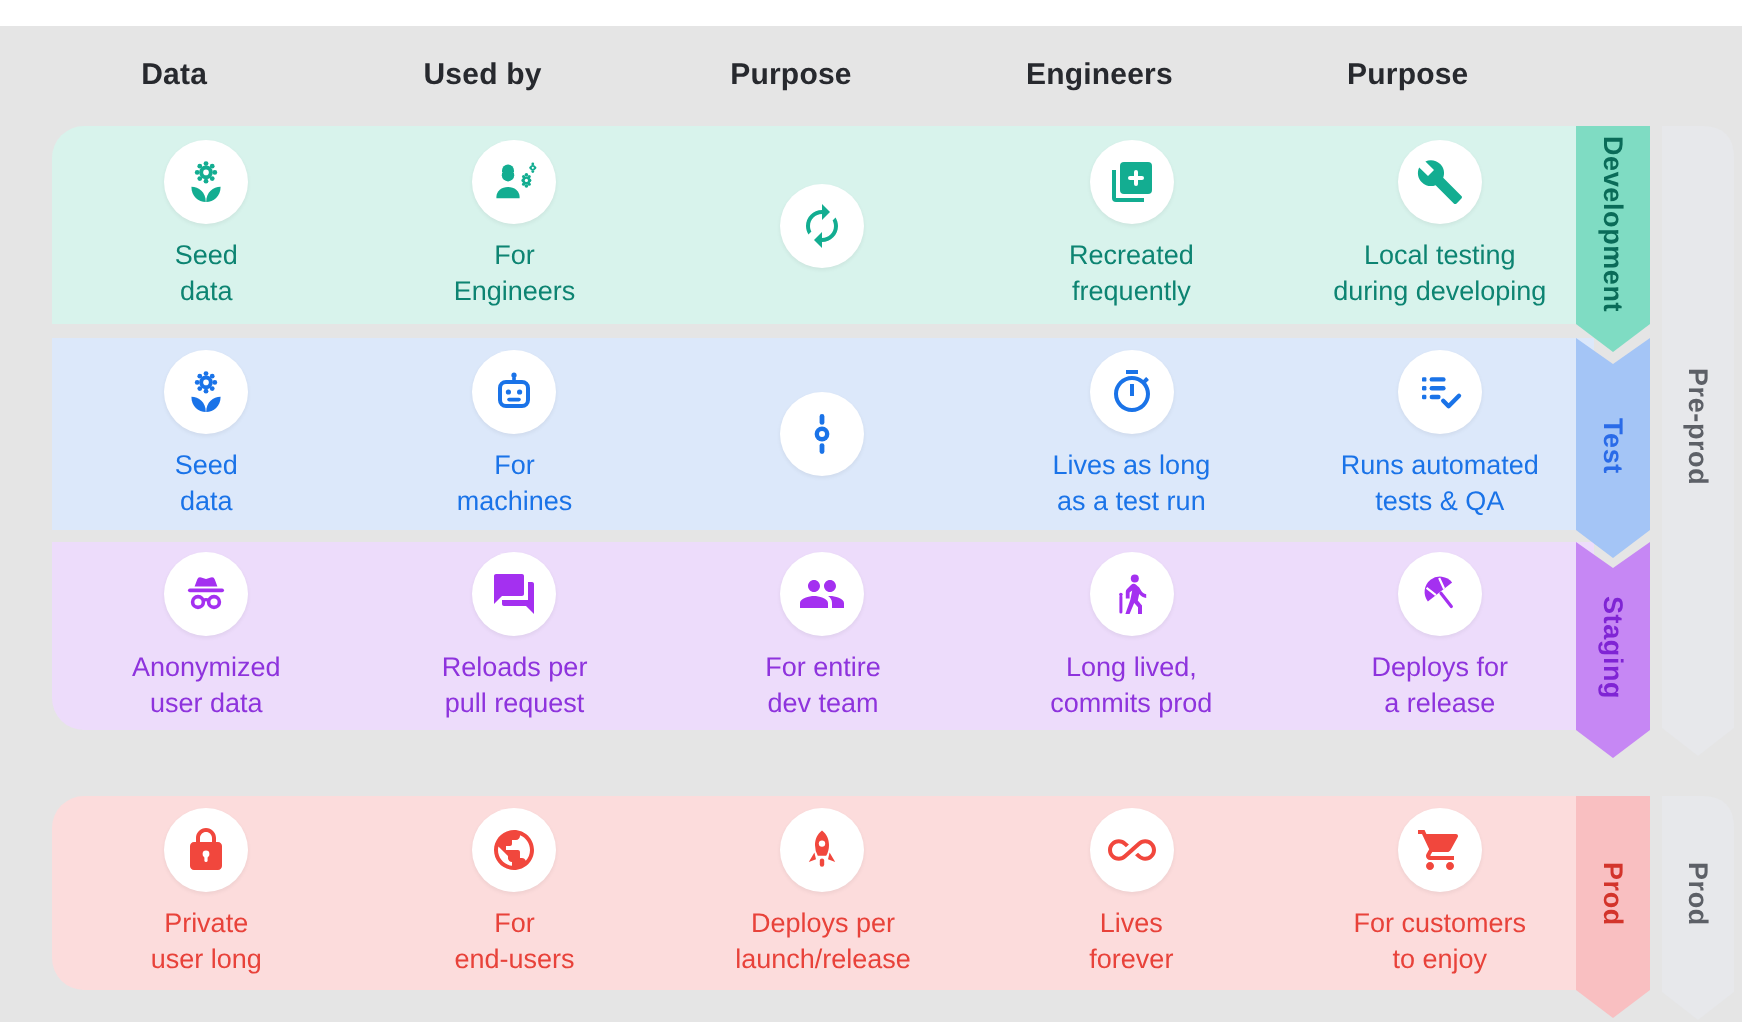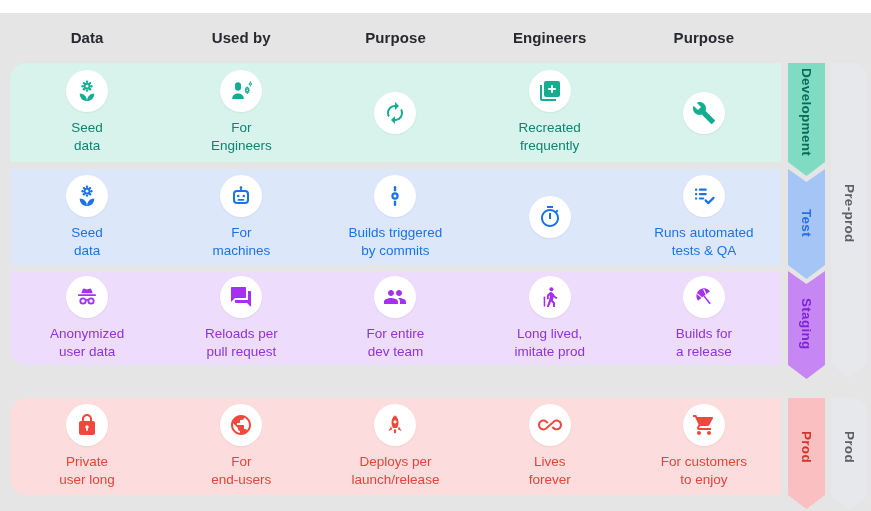--- a/index.html
+++ b/index.html
@@ -5,21 +5,21 @@
   html,body{margin:0;padding:0;background:#fff;}
   .stage{
     position:relative;width:871px;height:511px;background:#e5e5e5;overflow:hidden;
     font-family:"Liberation Sans","DejaVu Sans",sans-serif;
     margin-top:13px;
   }
   
   .headers{position:absolute;left:10px;top:16px;width:771px;display:grid;grid-template-columns:repeat(5,1fr);}
   .col-header{text-align:center;font-size:15px;font-weight:700;color:#27292e;letter-spacing:.1px;}
   
-  .env-row{position:absolute;left:10px;width:771px;background:var(--bg);
+  .env-row{position:absolute;left:26px;width:771px;background:var(--bg);
     display:grid;grid-template-columns:repeat(5,1fr);align-items:center;}
   .row-dev{top:50px;height:99px;border-radius:16px 0 0 0;}
   .row-test{top:156px;height:96px;}
   .row-staging{top:258px;height:94px;border-radius:0 0 0 16px;}
   .row-prod{top:385px;height:97px;border-radius:16px 0 0 16px;}
   .cell{display:flex;flex-direction:column;align-items:center;justify-content:center;}
   .badge{width:42px;height:42px;border-radius:50%;background:#fff;display:flex;align-items:center;justify-content:center;box-shadow:0 1px 2px rgba(0,0,0,.06);}
   .badge svg{width:24px;height:24px;color:var(--icon);display:block;}
   .cell-label{margin-top:7px;font-size:13.5px;line-height:1.32;color:var(--text);text-align:center;white-space:pre-line;}
   
@@ -123,20 +123,22 @@
       </div>
       <div class="cell-label">Recreated
 frequently</div>
     </div>
     <div class="cell">
       <div class="badge">
         <svg viewBox="0 0 24 24" fill="currentColor">
           <path d="M22.7 19l-9.1-9.1c.9-2.3.4-5-1.5-6.9-2-2-5-2.4-7.4-1.3L9 6 6 9 1.6 4.7C.4 7.1.9 10.1 2.9 12.1c1.9 1.9 4.6 2.4 6.9 1.5l9.1 9.1c.4.4 1 .4 1.4 0l2.3-2.3c.5-.4.5-1.1.1-1.4z"></path>
         </svg>
       </div>
+      <div class="cell-label">Local testing
+during developing</div>
     </div>
   </section>
 
   <section class="env-row row-test" style="--bg: #dce8fa; --icon: #1a73e8; --text: #1a73e8; --ribbon: #a4c5f6; --ribbonText: #2a6be8;">
     <div class="cell">
       <div class="badge">
         <svg viewBox="0 0 24 24" fill="currentColor">
           <circle cx="16.4" cy="7.2" r="1.2"></circle>
             <circle cx="15.1" cy="10.3" r="1.2"></circle>
             <circle cx="12" cy="11.6" r="1.2"></circle>
@@ -170,29 +172,29 @@
     </div>
     <div class="cell">
       <div class="badge">
         <svg viewBox="0 0 24 24" fill="currentColor">
           <rect x="10.8" y="2" width="2.4" height="5.4" rx="1.2"></rect>
           <rect x="10.8" y="16.6" width="2.4" height="5.4" rx="1.2"></rect>
           <circle cx="12" cy="12" r="3.7"></circle>
             <circle cx="12" cy="12" r="1.5" fill="#fff"></circle>
         </svg>
       </div>
-      <div class="cell-label">Builds triggered
-by commits</div>
     </div>
     <div class="cell">
       <div class="badge">
         <svg viewBox="0 0 24 24" fill="currentColor">
           <path d="M15 1H9v2h6V1zm-4 13h2V8h-2v6zm8.03-6.61l1.42-1.42c-.43-.51-.9-.99-1.41-1.41l-1.42 1.42C16.07 4.74 14.12 4 12 4c-4.97 0-9 4.03-9 9s4.02 9 9 9 9-4.03 9-9c0-2.12-.74-4.07-1.97-5.61zM12 20c-3.87 0-7-3.13-7-7s3.13-7 7-7 7 3.13 7 7-3.13 7-7 7z"></path>
         </svg>
       </div>
+      <div class="cell-label">Lives as long
+as a test run</div>
     </div>
     <div class="cell">
       <div class="badge">
         <svg viewBox="0 0 24 24" fill="currentColor">
           <rect x="3" y="4.6" width="2.2" height="2.2" rx="0.6"></rect>
             <rect x="6.8" y="4.6" width="8" height="2.2" rx="1.1"></rect>
           <rect x="3" y="9" width="2.2" height="2.2" rx="0.6"></rect>
             <rect x="6.8" y="9" width="8" height="2.2" rx="1.1"></rect>
           <rect x="3" y="13.4" width="2.2" height="2.2" rx="0.6"></rect>
             <rect x="6.8" y="13.4" width="5.5" height="2.2" rx="1.1"></rect>
@@ -239,33 +241,33 @@
     <div class="cell">
       <div class="badge">
         <svg viewBox="0 0 24 24" fill="currentColor">
           <circle cx="13.4" cy="4.2" r="2"></circle>
           <path d="M13.9 7.2c-.8-.5-1.8-.3-2.4.3l-2 2c-.4.4-.6.9-.6 1.4v3.3h1.9v-2.9l1.3-1.1-.9 4.5L8.7 22h2.1l2.3-5.5 1.9 2.1V22h2v-4.3l-2.1-2.5.7-3.2c.9 1.1 2.1 1.8 3.5 2v-1.9c-1.1-.2-2-.8-2.5-1.7l-.9-1.5c-.2-.3-.4-.5-.7-.7z"></path>
           <rect x="5.7" y="12.6" width="1.5" height="9.2" rx=".75"></rect>
           <circle cx="6.45" cy="12.3" r=".9"></circle>
         </svg>
       </div>
       <div class="cell-label">Long lived,
-imitate prod</div>
+commits prod</div>
     </div>
     <div class="cell">
       <div class="badge">
         <svg viewBox="0 0 24 24" fill="currentColor">
           <g transform="rotate(-38 12 11)">
             <path d="M4.3 11a7.7 7.7 0 0 1 15.4 0z"></path>
             <path d="M8 5.2 9.4 11M16 5.2 14.6 11" stroke="#fff" stroke-width="1.1" fill="none"></path>
             <rect x="11.2" y="11" width="1.6" height="10" rx="0.8"></rect>
           </g>
         </svg>
       </div>
-      <div class="cell-label">Builds for
+      <div class="cell-label">Deploys for
 a release</div>
     </div>
   </section>
 
   <section class="env-row row-prod" style="--bg: #fcdcdc; --icon: #f1473d; --text: #e8423a; --ribbon: #f9bfc1; --ribbonText: #d3342b;">
     <div class="cell">
       <div class="badge">
         <svg viewBox="0 0 24 24" fill="currentColor">
           <path d="M18 8h-1V6c0-2.76-2.24-5-5-5S7 3.24 7 6v2H6c-1.1 0-2 .9-2 2v10c0 1.1.9 2 2 2h12c1.1 0 2-.9 2-2V10c0-1.1-.9-2-2-2zM9 6c0-1.66 1.34-3 3-3s3 1.34 3 3v2H9V6z"></path>
           <circle cx="12" cy="14" r="1.7" fill="#fff"></circle>

